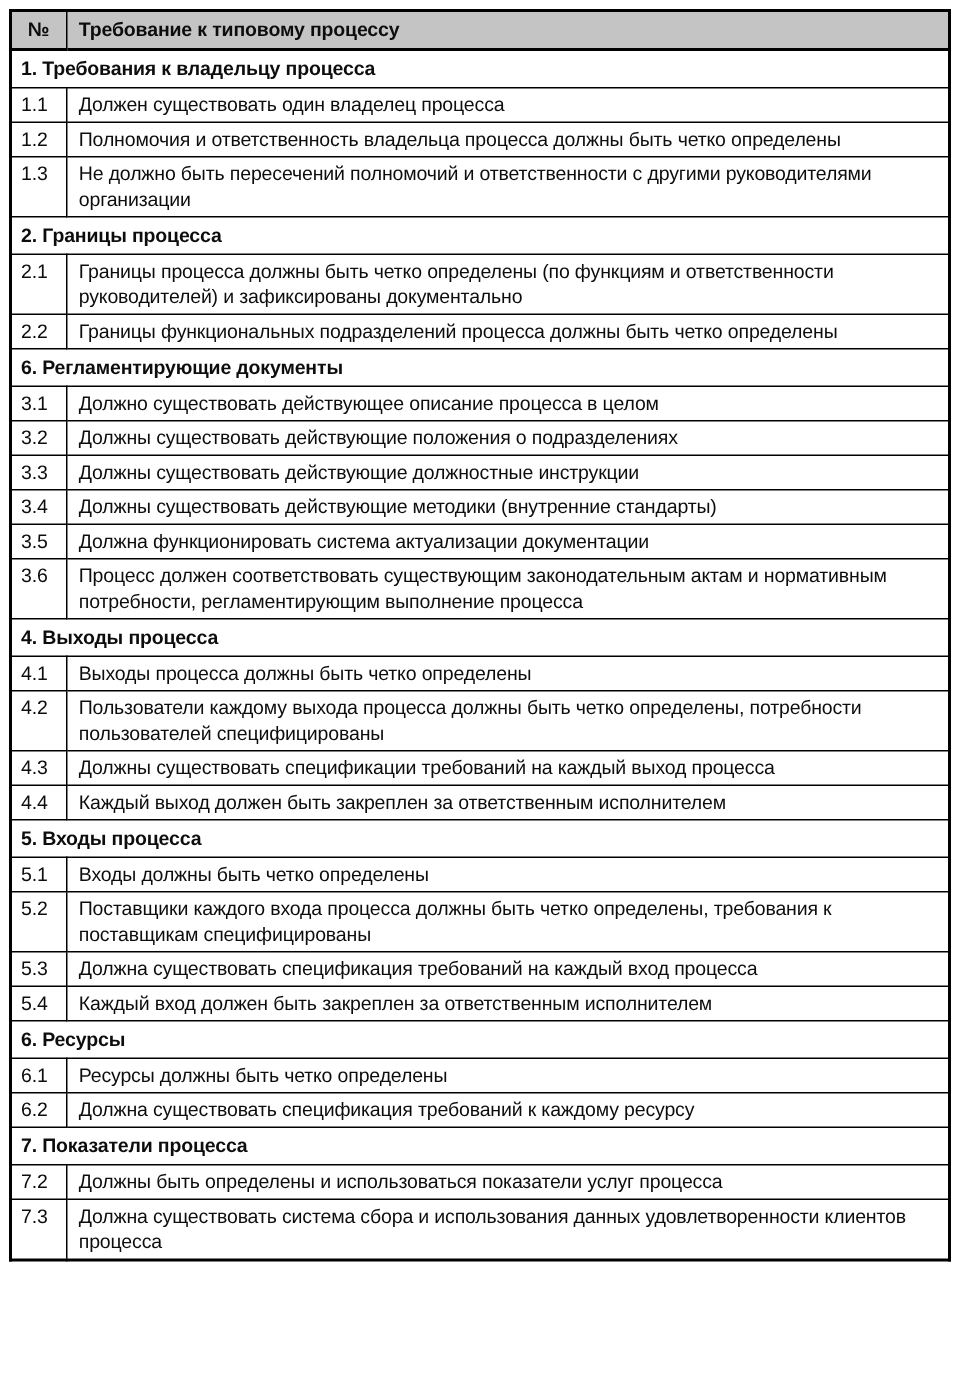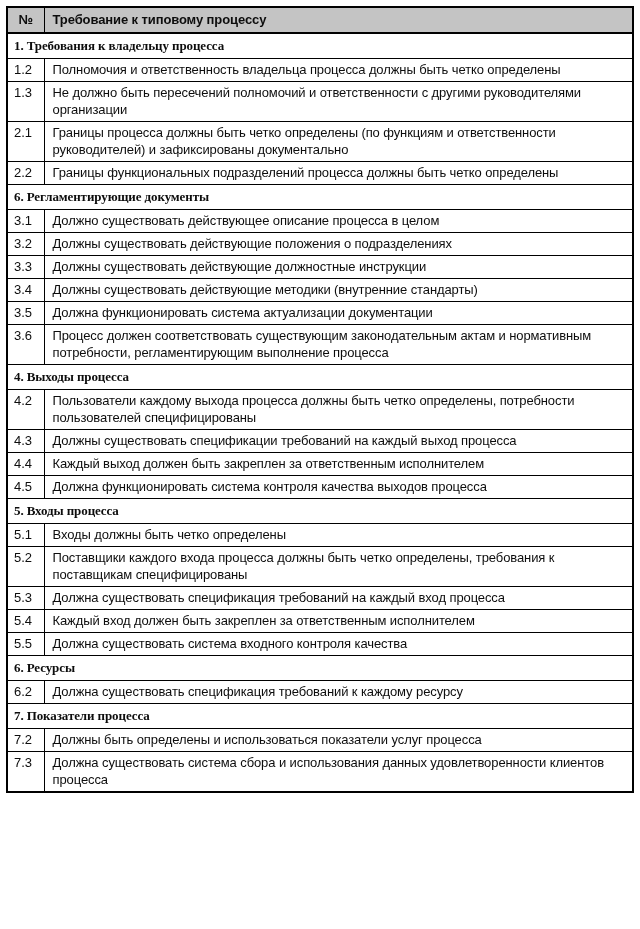--- a/index.html
+++ b/index.html
@@ -51,21 +51,20 @@
   .req-table tr.head-row th.num-cell{
     text-align: center;
     padding-left: 2px;
     padding-right: 2px;
   }
   .req-table tr.section-row td{
     font-weight: bold;
     padding-left: 6px;
     padding-top: 3px;
     padding-bottom: 4px;
-    font-family: Liberation Serif, serif;
   }
 </style>
 </head>
 <body>
 
 <div class="page">
   <table class="req-table">
     <colgroup>
       <col class="col-num">
       <col>
@@ -74,26 +73,33 @@
       <tr class="head-row">
         <th class="num-cell">№</th>
         <th>Требование к типовому процессу</th>
       </tr>
     </thead>
     <tbody id="table-body">
         <tr class="section-row">
           <td colspan="2">1. Требования к владельцу процесса</td>
         </tr>
         <tr>
+          <td class="num-cell">1.1</td>
+          <td>Должен существовать один владелец процесса</td>
+        </tr>
+        <tr>
           <td class="num-cell">1.2</td>
           <td>Полномочия и ответственность владельца процесса должны быть четко определены</td>
         </tr>
         <tr>
           <td class="num-cell">1.3</td>
           <td>Не должно быть пересечений полномочий и ответственности с другими руководителями организации</td>
+        </tr>
+        <tr class="section-row">
+          <td colspan="2">2. Границы процесса</td>
         </tr>
         <tr>
           <td class="num-cell">2.1</td>
           <td>Границы процесса должны быть четко определены (по функциям и ответственности руководителей) и зафиксированы документально</td>
         </tr>
         <tr>
           <td class="num-cell">2.2</td>
           <td>Границы функциональных подразделений процесса должны быть четко определены</td>
         </tr>
         <tr class="section-row">
@@ -120,60 +126,60 @@
           <td>Должна функционировать система актуализации документации</td>
         </tr>
         <tr>
           <td class="num-cell">3.6</td>
           <td>Процесс должен соответствовать существующим законодательным актам и нормативным потребности, регламентирующим выполнение процесса</td>
         </tr>
         <tr class="section-row">
           <td colspan="2">4. Выходы процесса</td>
         </tr>
         <tr>
+          <td class="num-cell">4.1</td>
+          <td>Выходы процесса должны быть четко определены</td>
+        </tr>
+        <tr>
           <td class="num-cell">4.2</td>
           <td>Пользователи каждому выхода процесса должны быть четко определены, потребности пользователей специфицированы</td>
         </tr>
         <tr>
           <td class="num-cell">4.3</td>
           <td>Должны существовать спецификации требований на каждый выход процесса</td>
         </tr>
         <tr>
           <td class="num-cell">4.4</td>
           <td>Каждый выход должен быть закреплен за ответственным исполнителем</td>
-        </tr>
-        <tr>
-          <td class="num-cell">4.5</td>
-          <td>Должна функционировать система контроля качества выходов процесса</td>
         </tr>
         <tr class="section-row">
           <td colspan="2">5. Входы процесса</td>
         </tr>
         <tr>
           <td class="num-cell">5.1</td>
           <td>Входы должны быть четко определены</td>
         </tr>
         <tr>
           <td class="num-cell">5.2</td>
           <td>Поставщики каждого входа процесса должны быть четко определены, требования к поставщикам специфицированы</td>
         </tr>
         <tr>
           <td class="num-cell">5.3</td>
           <td>Должна существовать спецификация требований на каждый вход процесса</td>
         </tr>
         <tr>
           <td class="num-cell">5.4</td>
           <td>Каждый вход должен быть закреплен за ответственным исполнителем</td>
         </tr>
-        <tr>
-          <td class="num-cell">5.5</td>
-          <td>Должна существовать система входного контроля качества</td>
-        </tr>
         <tr class="section-row">
           <td colspan="2">6. Ресурсы</td>
+        </tr>
+        <tr>
+          <td class="num-cell">6.1</td>
+          <td>Ресурсы должны быть четко определены</td>
         </tr>
         <tr>
           <td class="num-cell">6.2</td>
           <td>Должна существовать спецификация требований к каждому ресурсу</td>
         </tr>
         <tr class="section-row">
           <td colspan="2">7. Показатели процесса</td>
         </tr>
         <tr>
           <td class="num-cell">7.2</td>

